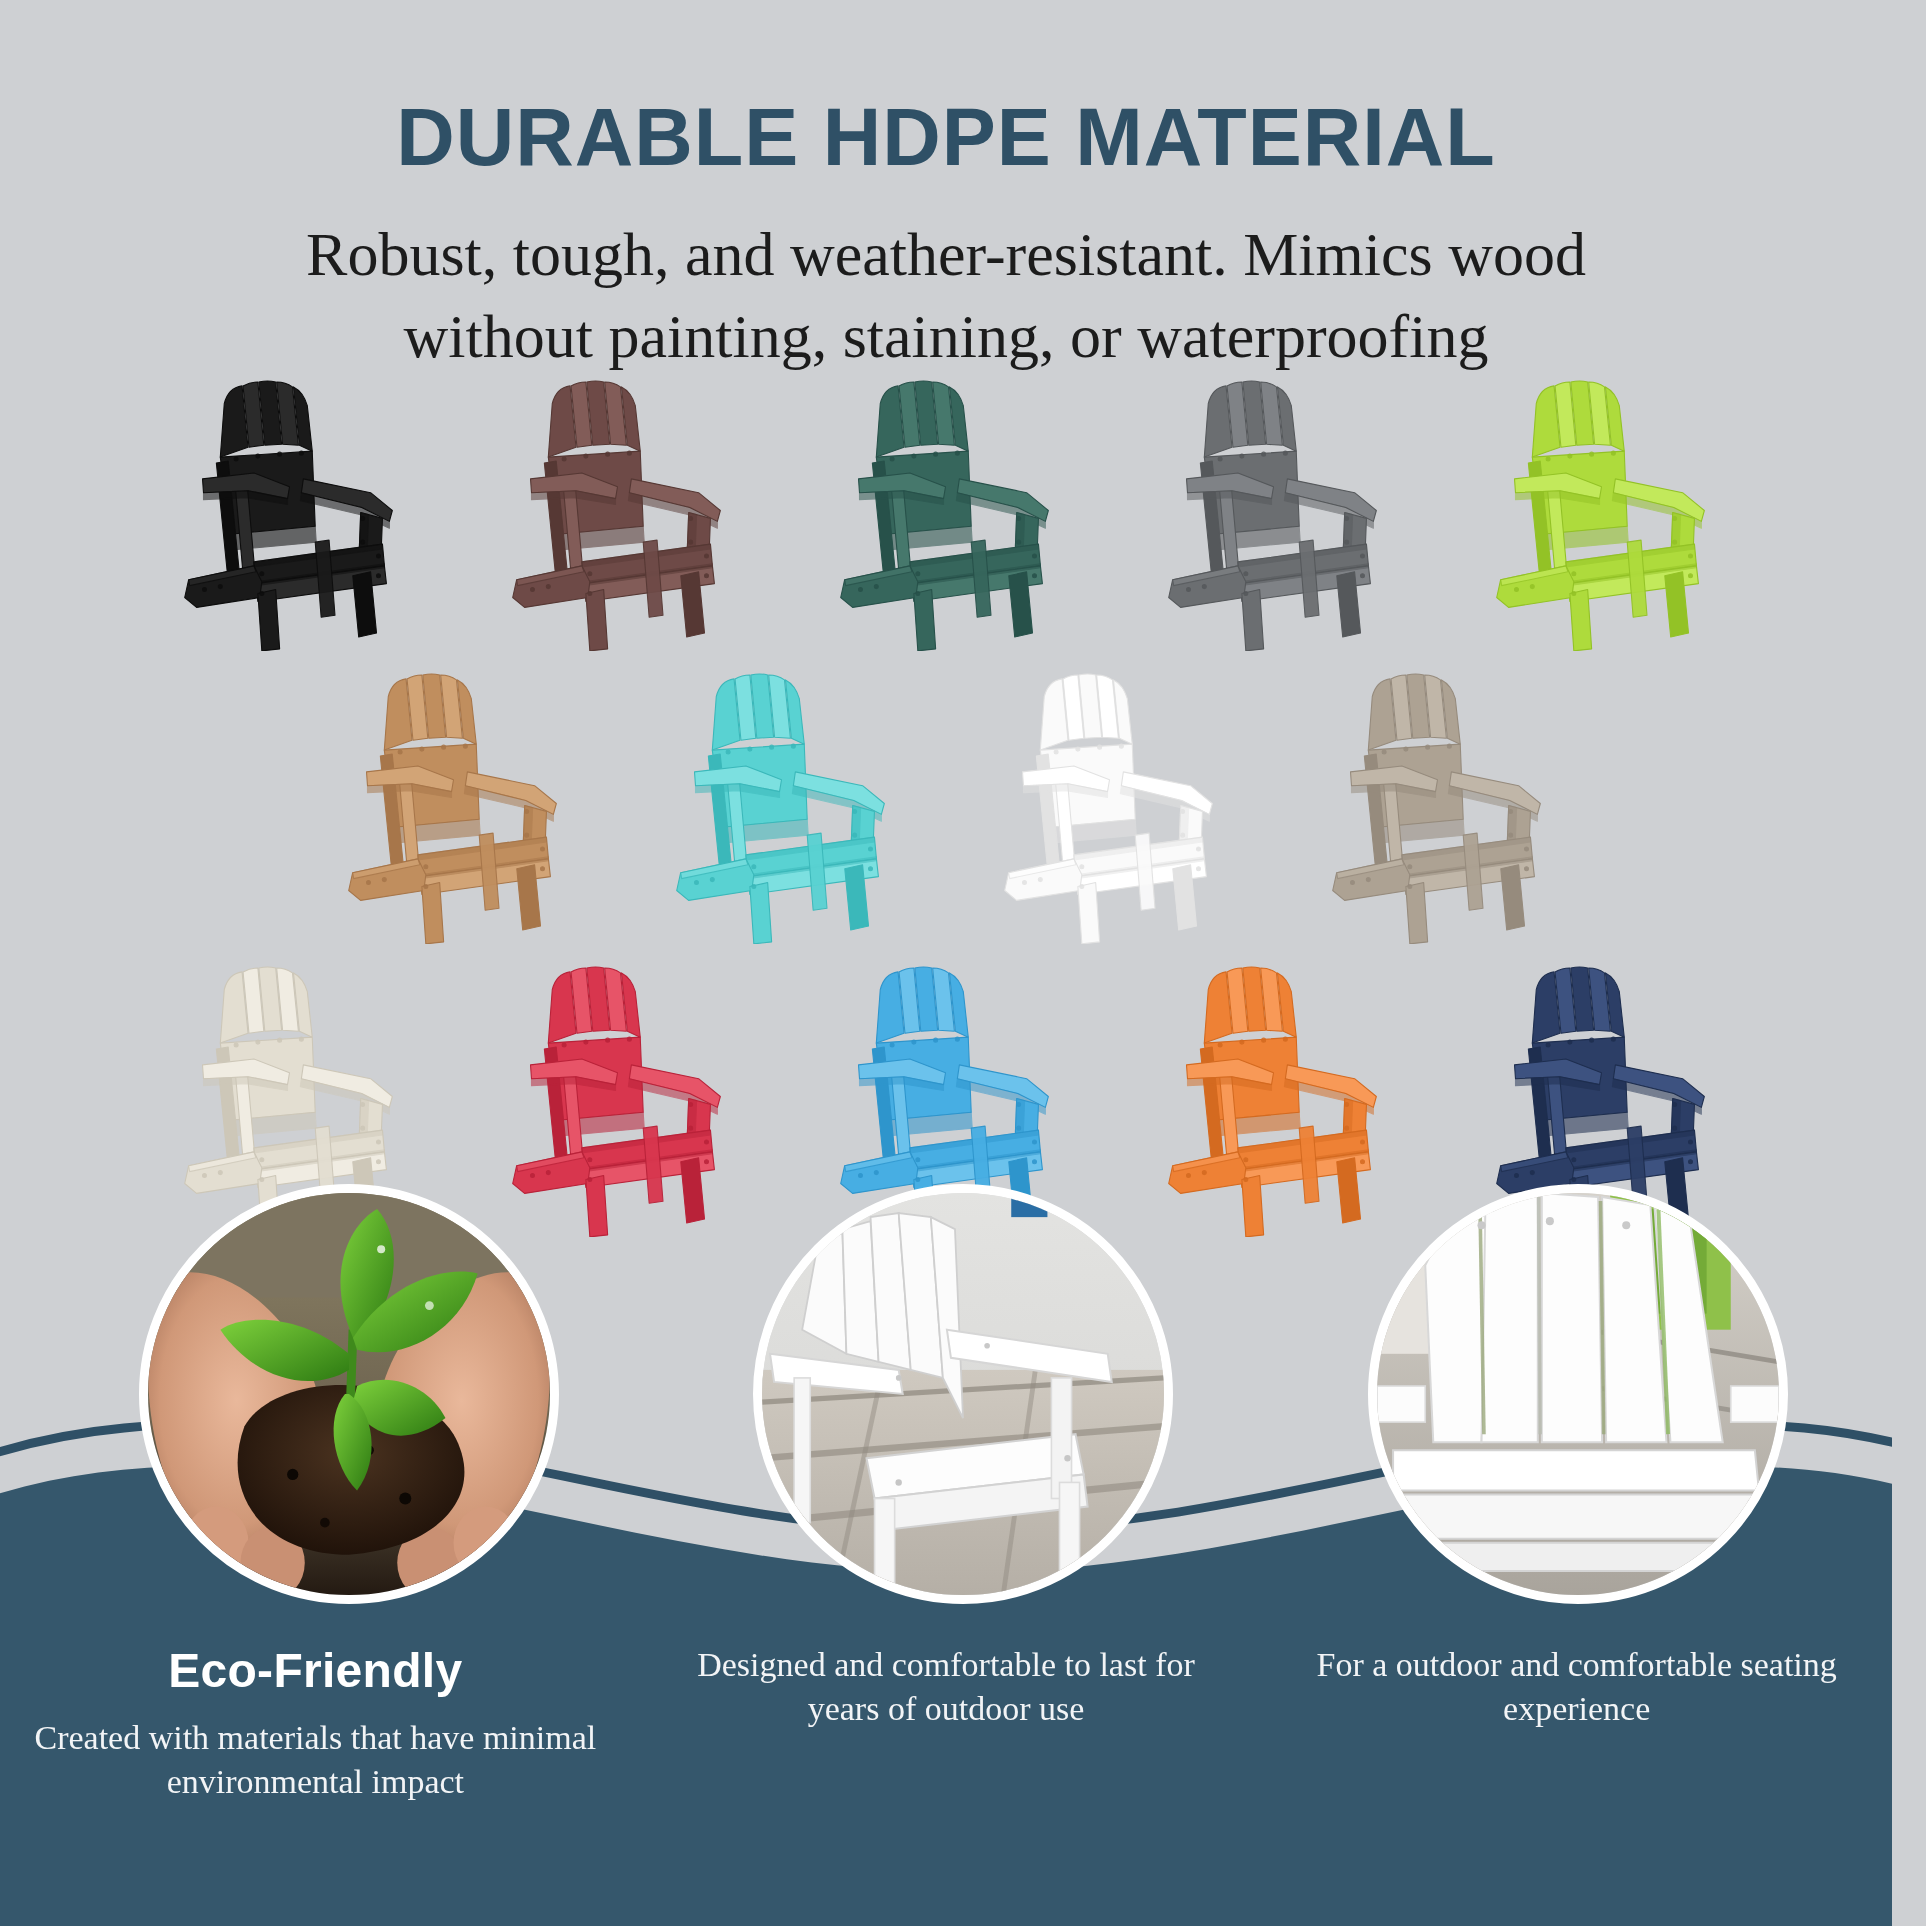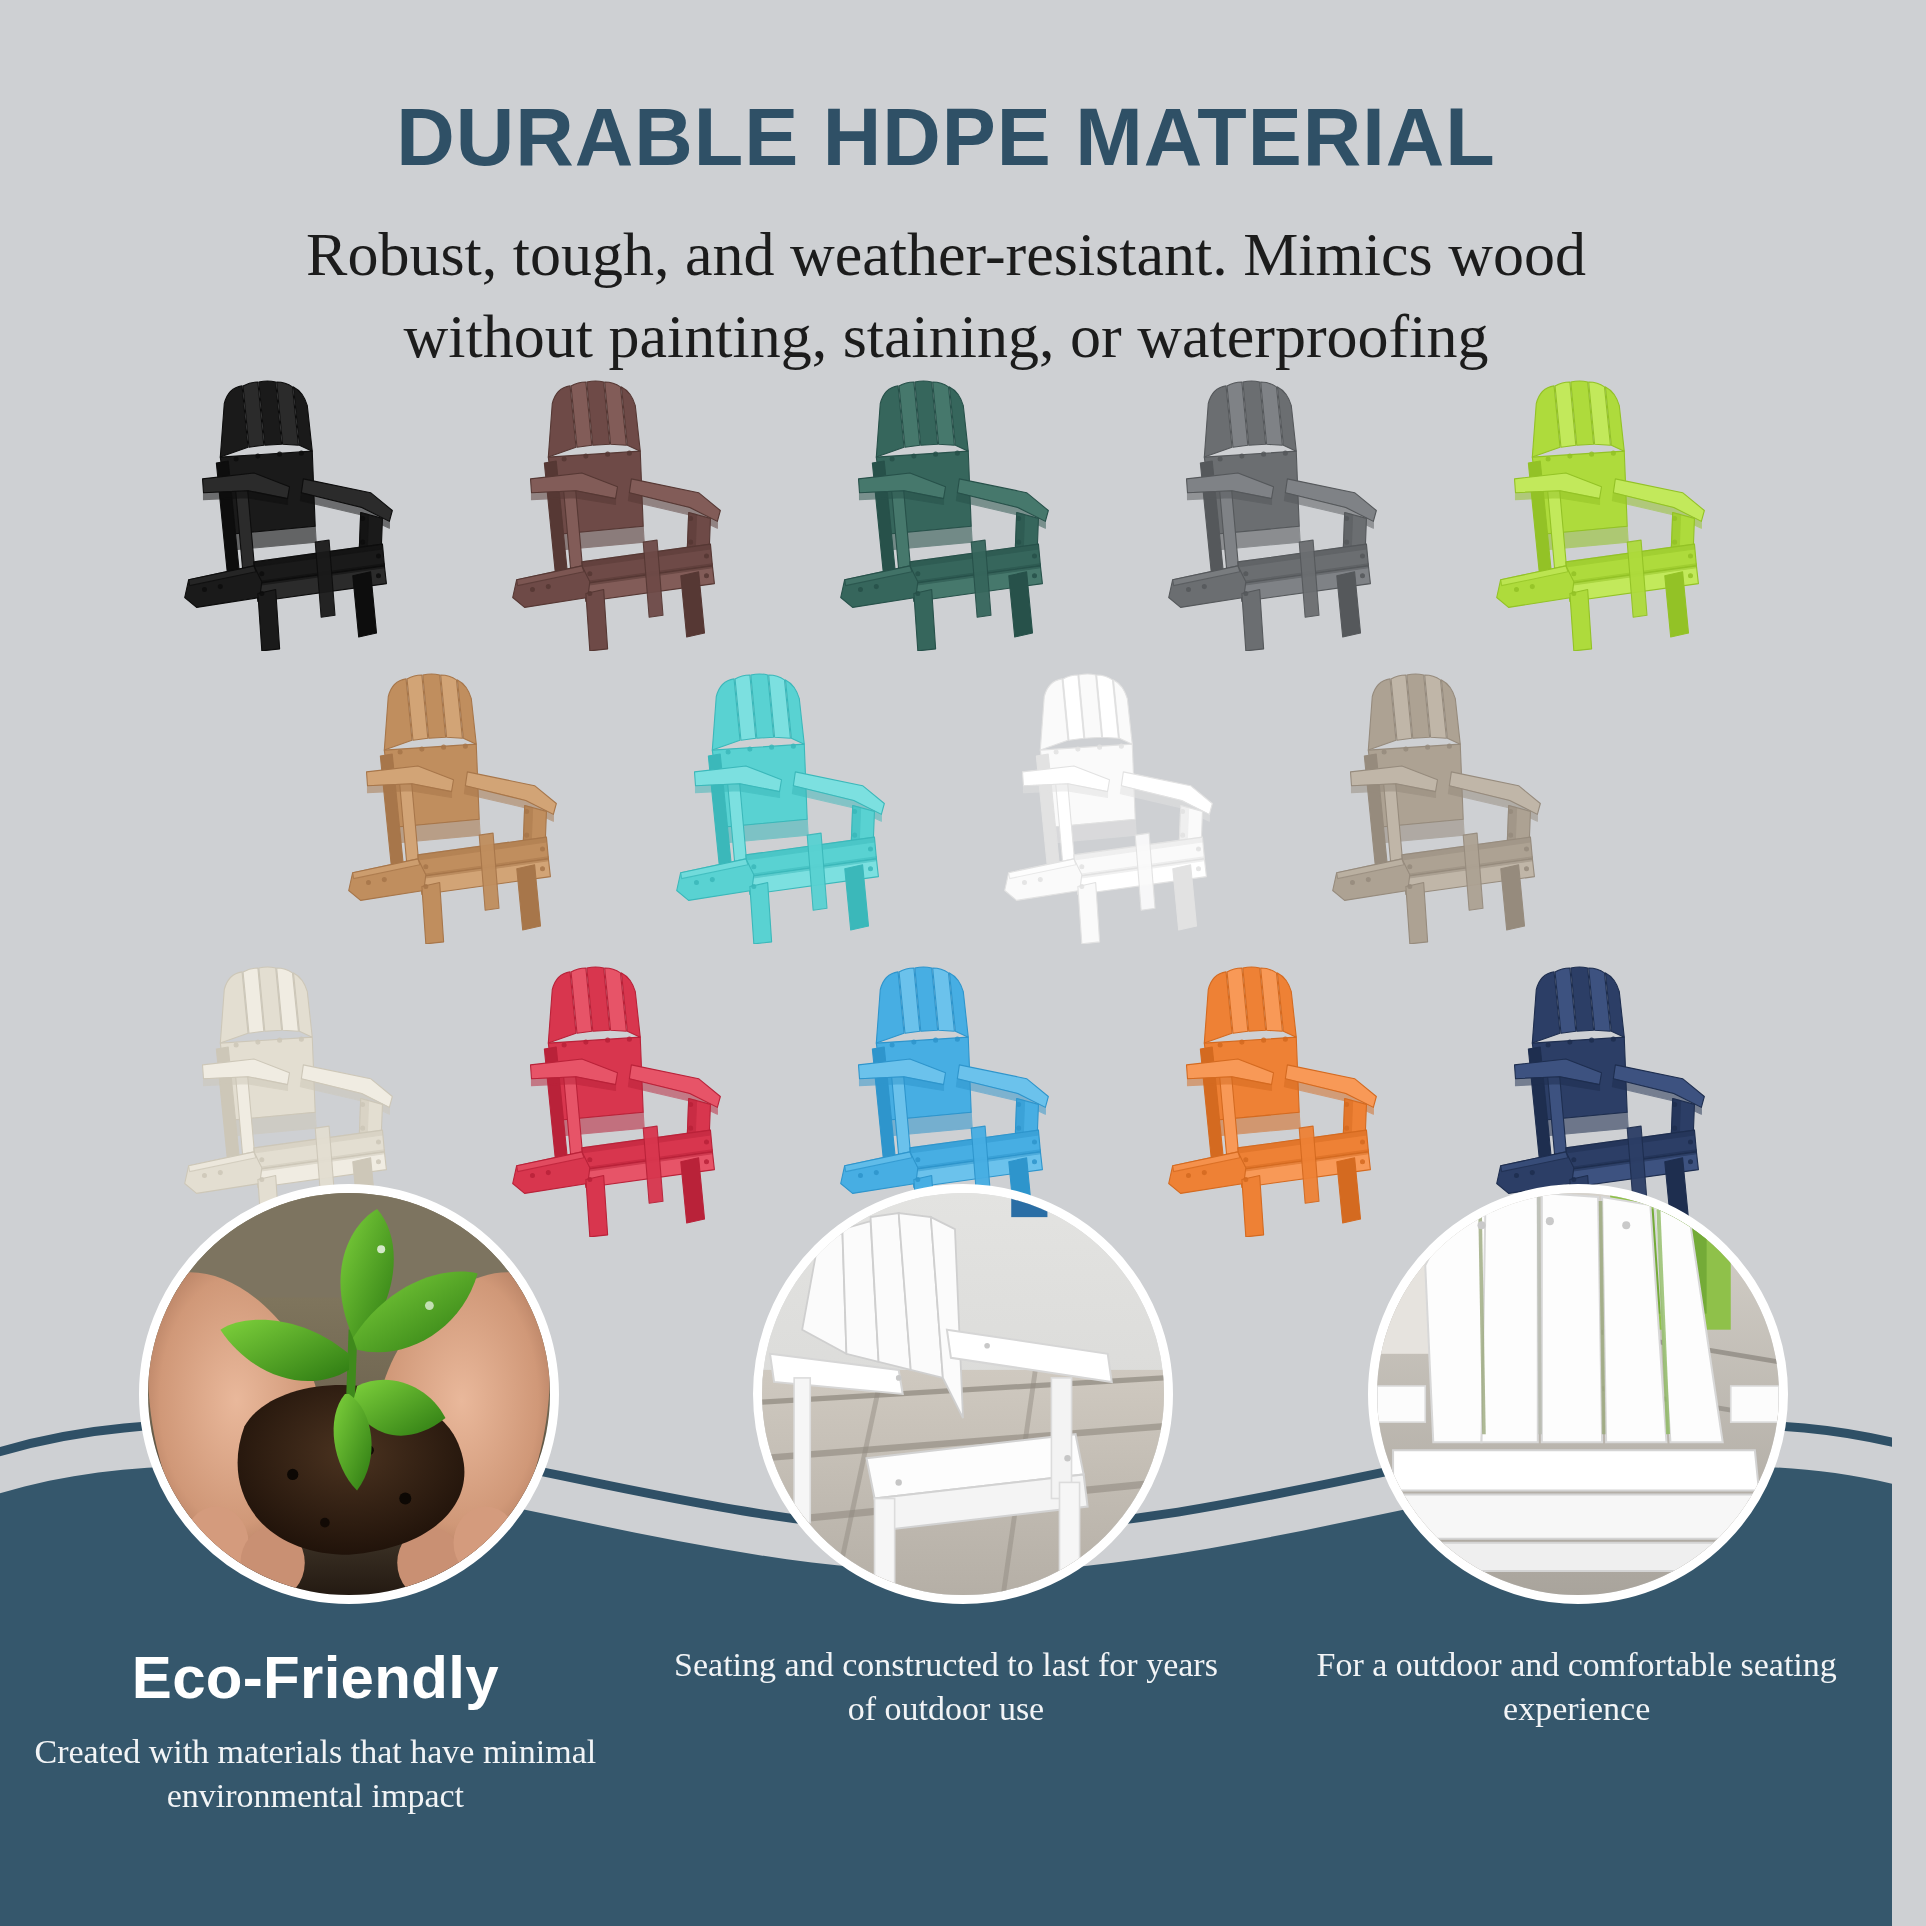--- a/index.html
+++ b/index.html
@@ -57,21 +57,21 @@
   .circ.c1{left:139px;}
   .circ.c2{left:753px;}
   .circ.c3{left:1368px;}
   .circ svg{display:block;width:100%;height:100%;}
 
   
   .features{position:absolute;left:0;right:0;top:1643px;display:flex;}
   .feat{width:642px;text-align:center;padding:0 34px;box-sizing:border-box;}
   .feat .ft{
     font-family:"Liberation Sans", sans-serif;
-    font-weight:bold;font-size:60px;color:#ffffff;margin:0 0 18px 0;
+    font-weight:bold;font-size:48px;color:#ffffff;margin:0 0 18px 0;
     letter-spacing:0.3px;
   }
   .feat .fd{
     font-family:"Liberation Serif", serif;
     font-size:34px;line-height:1.3;color:#f2f4f6;margin:0;
   }
 </style>
 </head>
 <body style="background: rgb(206, 208, 211);">
 
@@ -1054,21 +1054,21 @@
       </svg>
     </div>
   </div>
 
   <div class="features">
     <div class="feat">
       <p class="ft">Eco-Friendly</p>
       <p class="fd">Created with materials that have minimal environmental impact</p>
     </div>
     <div class="feat">
-      <p class="fd">Seating and constructed to last for years of outdoor use</p>
+      <p class="fd">Designed and comfortable to last for years of outdoor use</p>
     </div>
     <div class="feat">
       <p class="fd">For a outdoor and comfortable seating experience</p>
     </div>
   </div>
 
 </div>
 
 
 </body></html>

